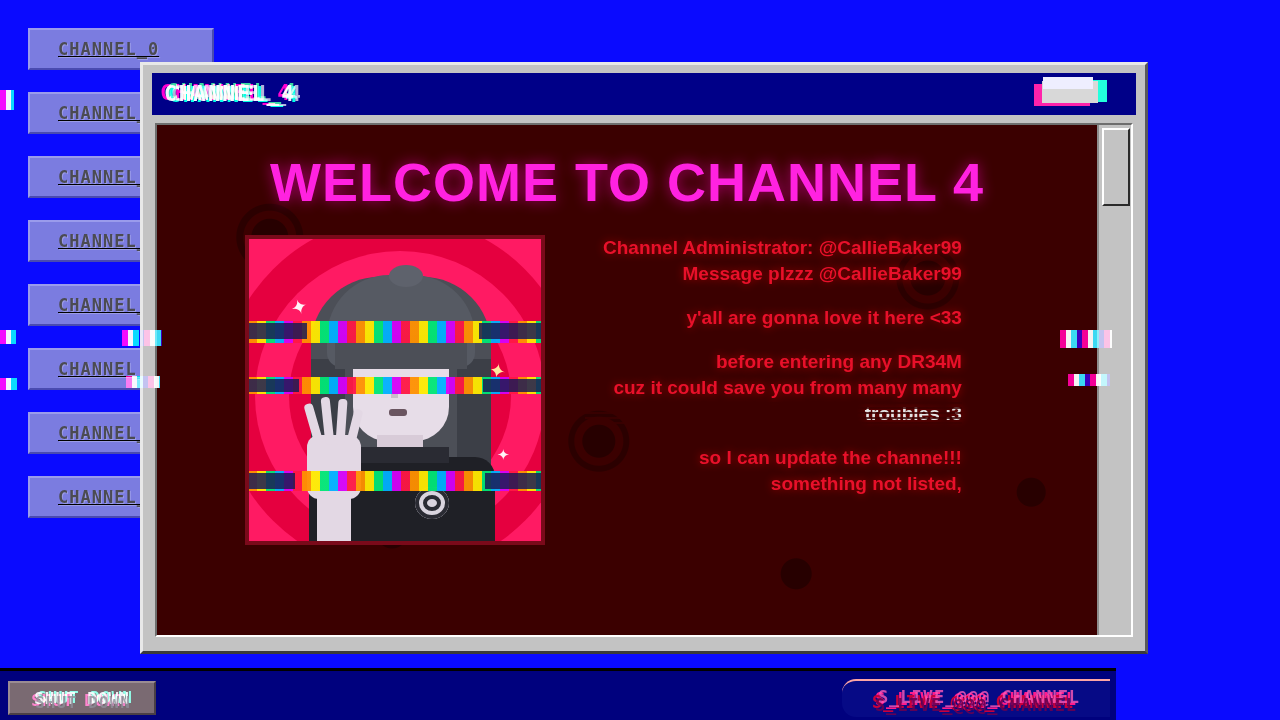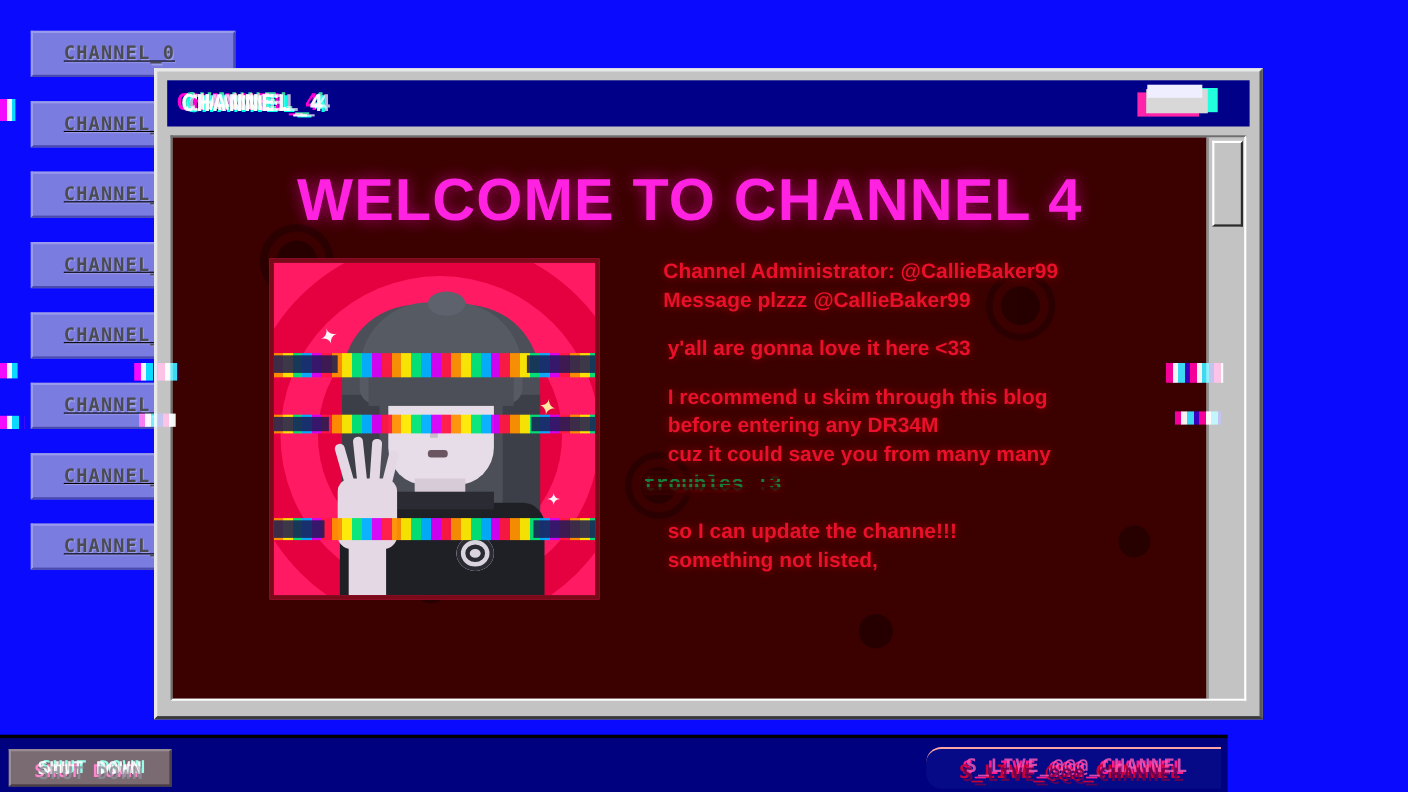--- a/index.html
+++ b/index.html
@@ -202,40 +202,41 @@
 
   
   #msg{
     margin-left:58px;
     color:#e8102a;
     font-family:"Liberation Sans", sans-serif;
     font-size:19px;
     font-weight:bold;
     line-height:26px;
     text-shadow:0 0 8px rgba(255,0,0,.5);
+    text-align:right;
   }
   #msg .blk{ margin-bottom:18px; }
   #msg p{ white-space:nowrap; }
   .ind{ padding-left:4px; }
 
   
   .glitch-line{
     position:relative;
     color:#ff1020;
     margin-left:-16px;
   }
   .glitch-line::after{
     content:"";
     position:absolute; left:0; top:0; right:0; bottom:0;
     background:repeating-linear-gradient(0deg,
       rgba(59,0,0,0) 0 2px, rgba(59,0,0,.85) 2px 4px);
     pointer-events:none;
   }
   .glitch-shift{
-    position:relative; color:#15803d; margin-left:-18px;font-family:Liberation Mono, monospace;
+    position:relative; color:#e5e5e5; margin-left:-18px;
   }
   .glitch-shift::after{
     content:"";
     position:absolute; left:0; top:0; right:0; bottom:0;
     background:repeating-linear-gradient(0deg,
       rgba(59,0,0,0) 0 3px, rgba(59,0,0,.8) 3px 5px);
     pointer-events:none;
   }
 
   
@@ -438,21 +439,20 @@
               <div class="blk">
                 <p>Channel Administrator: @CallieBaker99</p>
                 <p>Message plzzz @CallieBaker99</p>
               </div>
 
               <div class="blk">
                 <p class="ind">y'all are gonna love it here &lt;33</p>
               </div>
 
               <div class="blk">
-                <p class="ind">I recommend u skim through this blog</p>
                 <p class="ind">before entering any DR34M</p>
                 <p class="ind">cuz it could save you from many many</p>
                 <p class="glitch-shift">troubles :3</p>
               </div>
 
               <div class="blk">
                 <p class="ind">so  I can update the channe!!!</p>
                 <p class="ind">something not listed,</p>
               </div>
             </div>

